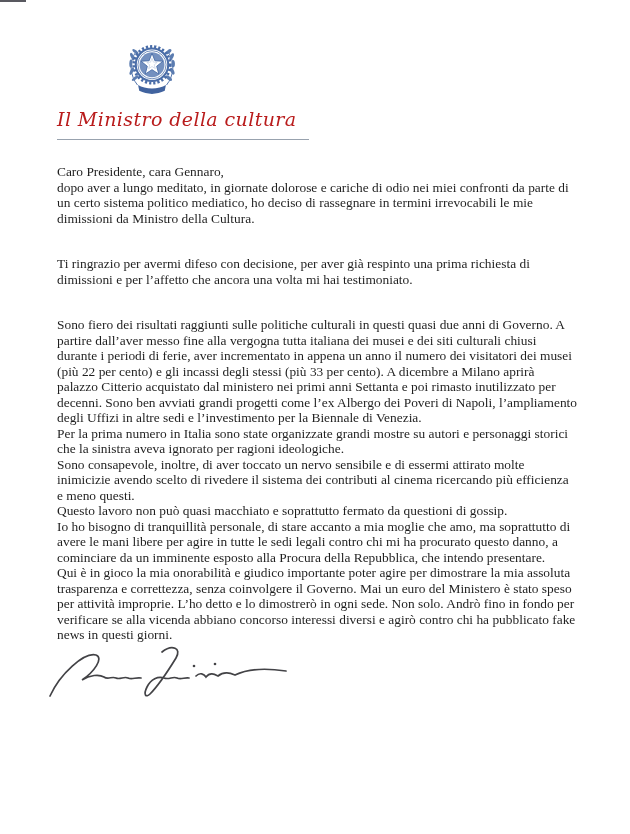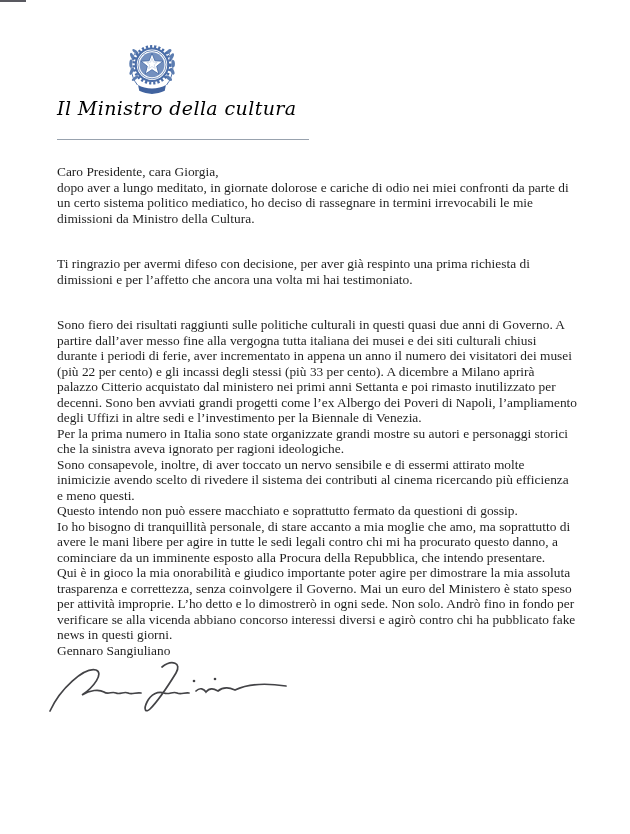--- a/index.html
+++ b/index.html
@@ -17,27 +17,28 @@
     top: 0; left: 0;
     width: 26px; height: 2px;
     background: #3c3c44;
     opacity: .85;
   }
   .letterhead { padding-top: 36px; padding-left: 57px; }
   .emblem { width: 58px; height: 61px; margin-left: 66px; }
   .emblem svg { display: block; width: 100%; height: 100%; }
   .script-title {
     display: inline-block;
+    margin-top: 11px;
     font-family: "DejaVu Serif", serif;
     font-style: italic;
     font-size: 19px;
     letter-spacing: 0.4px;
-    color: #000000;
+    color: #b91c1c;
     border-bottom: 1px solid #98a2ae;
-    padding-bottom: 20px;
+    padding-bottom: 9px;
     padding-right: 12px;
   }
   .body-text {
     width: 521px;
     margin-left: 57px;
     margin-top: 24px;
     font-size: 13.4px;
     line-height: 15.5px;
     text-align: left;
   }
@@ -85,38 +86,37 @@
 
         <path d="M26,84 C38,92 62,92 74,84 L72,94 C58,101 42,101 28,94 Z" fill="#41639f"></path>
       </svg>
     </div>
     <div>
       <span class="script-title">Il Ministro della cultura</span>
     </div>
   </header>
 
   <main class="body-text">
-    <p>Caro Presidente, cara Giorgia,</p>
+    <p>Caro Presidente, cara Gennaro,</p>
 
     <p class="gap">dopo aver a lungo meditato, in giornate dolorose e cariche di odio nei miei confronti da parte di un certo sistema politico mediatico, ho deciso di rassegnare in termini irrevocabili le mie dimissioni da Ministro della Cultura.</p>
 
     <div class="gap">
       <p>Ti ringrazio per avermi difeso con decisione, per aver già respinto una prima richiesta di dimissioni e per l’affetto che ancora una volta mi hai testimoniato.</p>
     </div>
 
     <div class="gap">
       <p>Sono fiero dei risultati raggiunti sulle politiche culturali in questi quasi due anni di Governo. A partire dall’aver messo fine alla vergogna tutta italiana dei musei e dei siti culturali chiusi durante i periodi di ferie, aver incrementato in appena un anno il numero dei visitatori dei musei (più 22 per cento) e gli incassi degli stessi (più 33 per cento). A dicembre a Milano aprirà palazzo Citterio acquistato dal ministero nei primi anni Settanta e poi rimasto inutilizzato per decenni. Sono ben avviati grandi progetti come l’ex Albergo dei Poveri di Napoli, l’ampliamento degli Uffizi in altre sedi e l’investimento per la Biennale di Venezia.</p>
       <p>Per la prima numero in Italia sono state organizzate grandi mostre su autori e personaggi storici che la sinistra aveva ignorato per ragioni ideologiche.</p>
       <p>Sono consapevole, inoltre, di aver toccato un nervo sensibile e di essermi attirato molte inimicizie avendo scelto di rivedere il sistema dei contributi al cinema ricercando più efficienza e meno questi.</p>
-      <p>Questo intendo non può essere macchiato e soprattutto fermato da questioni di gossip.</p>
+      <p>Questo lavoro non può quasi macchiato e soprattutto fermato da questioni di gossip.</p>
       <p>Io ho bisogno di tranquillità personale, di stare accanto a mia moglie che amo, ma soprattutto di avere le mani libere per agire in tutte le sedi legali contro chi mi ha procurato questo danno, a cominciare da un imminente esposto alla Procura della Repubblica, che intendo presentare.</p>
       <p>Qui è in gioco la mia onorabilità e giudico importante poter agire per dimostrare la mia assoluta trasparenza e correttezza, senza coinvolgere il Governo. Mai un euro del Ministero è stato speso per attività improprie. L’ho detto e lo dimostrerò in ogni sede. Non solo. Andrò fino in fondo per verificare se alla vicenda abbiano concorso interessi diversi e agirò contro chi ha pubblicato fake news in questi giorni.</p>
     </div>
 
-    <p class="gap">Gennaro Sangiuliano</p>
   </main>
 
   <div class="signature-wrap">
     <svg viewBox="0 0 250 58" xmlns="http://www.w3.org/2000/svg" aria-hidden="true">
       <g fill="none" stroke="#2f2f33" stroke-width="1.7" stroke-linecap="round" opacity="0.9">
         <path d="M6,52 C16,30 40,8 52,11 C60,14 50,28 38,36 C46,31 55,30 60,33 C64,36 68,32 72,34 C76,36 80,32 84,34 C88,36 92,33 97,34"></path>
         <path d="M118,8 C128,0 138,4 132,14 C124,27 114,42 106,50 C102,54 99,51 103,43 C107,35 114,32 120,34 C125,36 129,32 133,34 C137,36 141,33 145,34"></path>
         <path d="M152,32 C156,28 160,30 162,33 C166,28 170,30 174,32 C180,27 186,29 191,31 C203,25 222,24 242,27"></path>
       </g>
       <g fill="#2f2f33" opacity="0.9">

